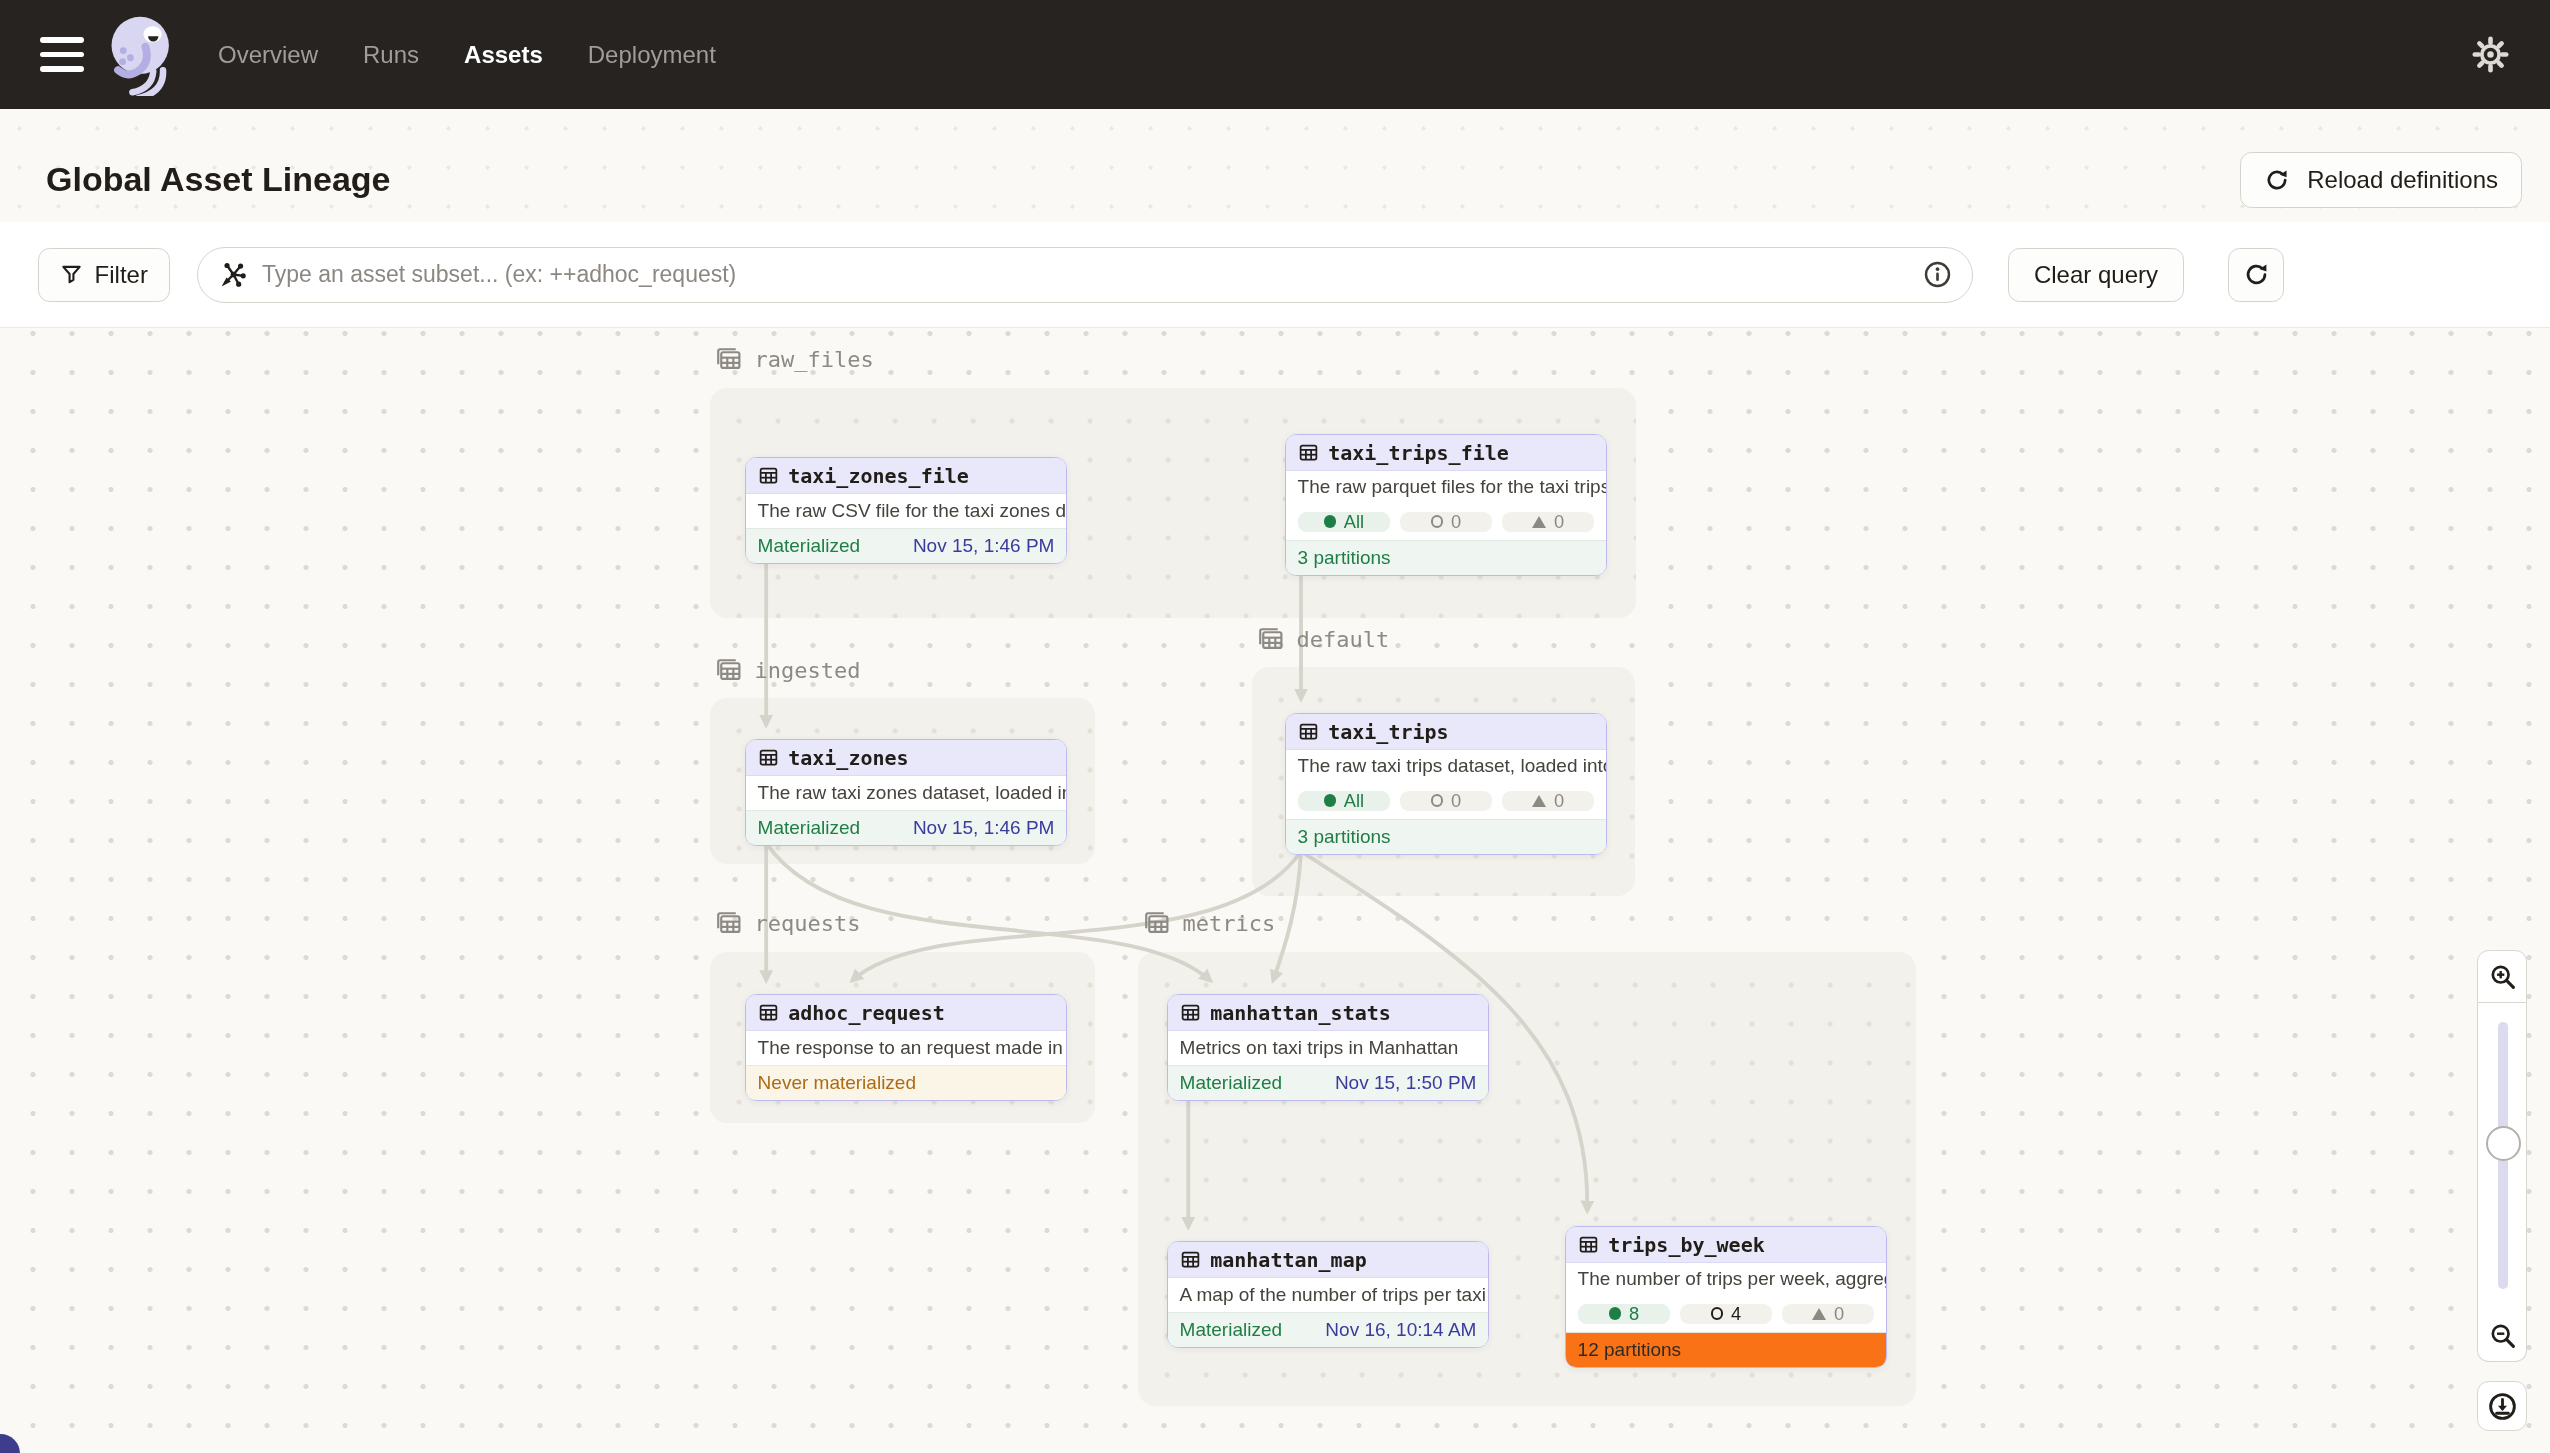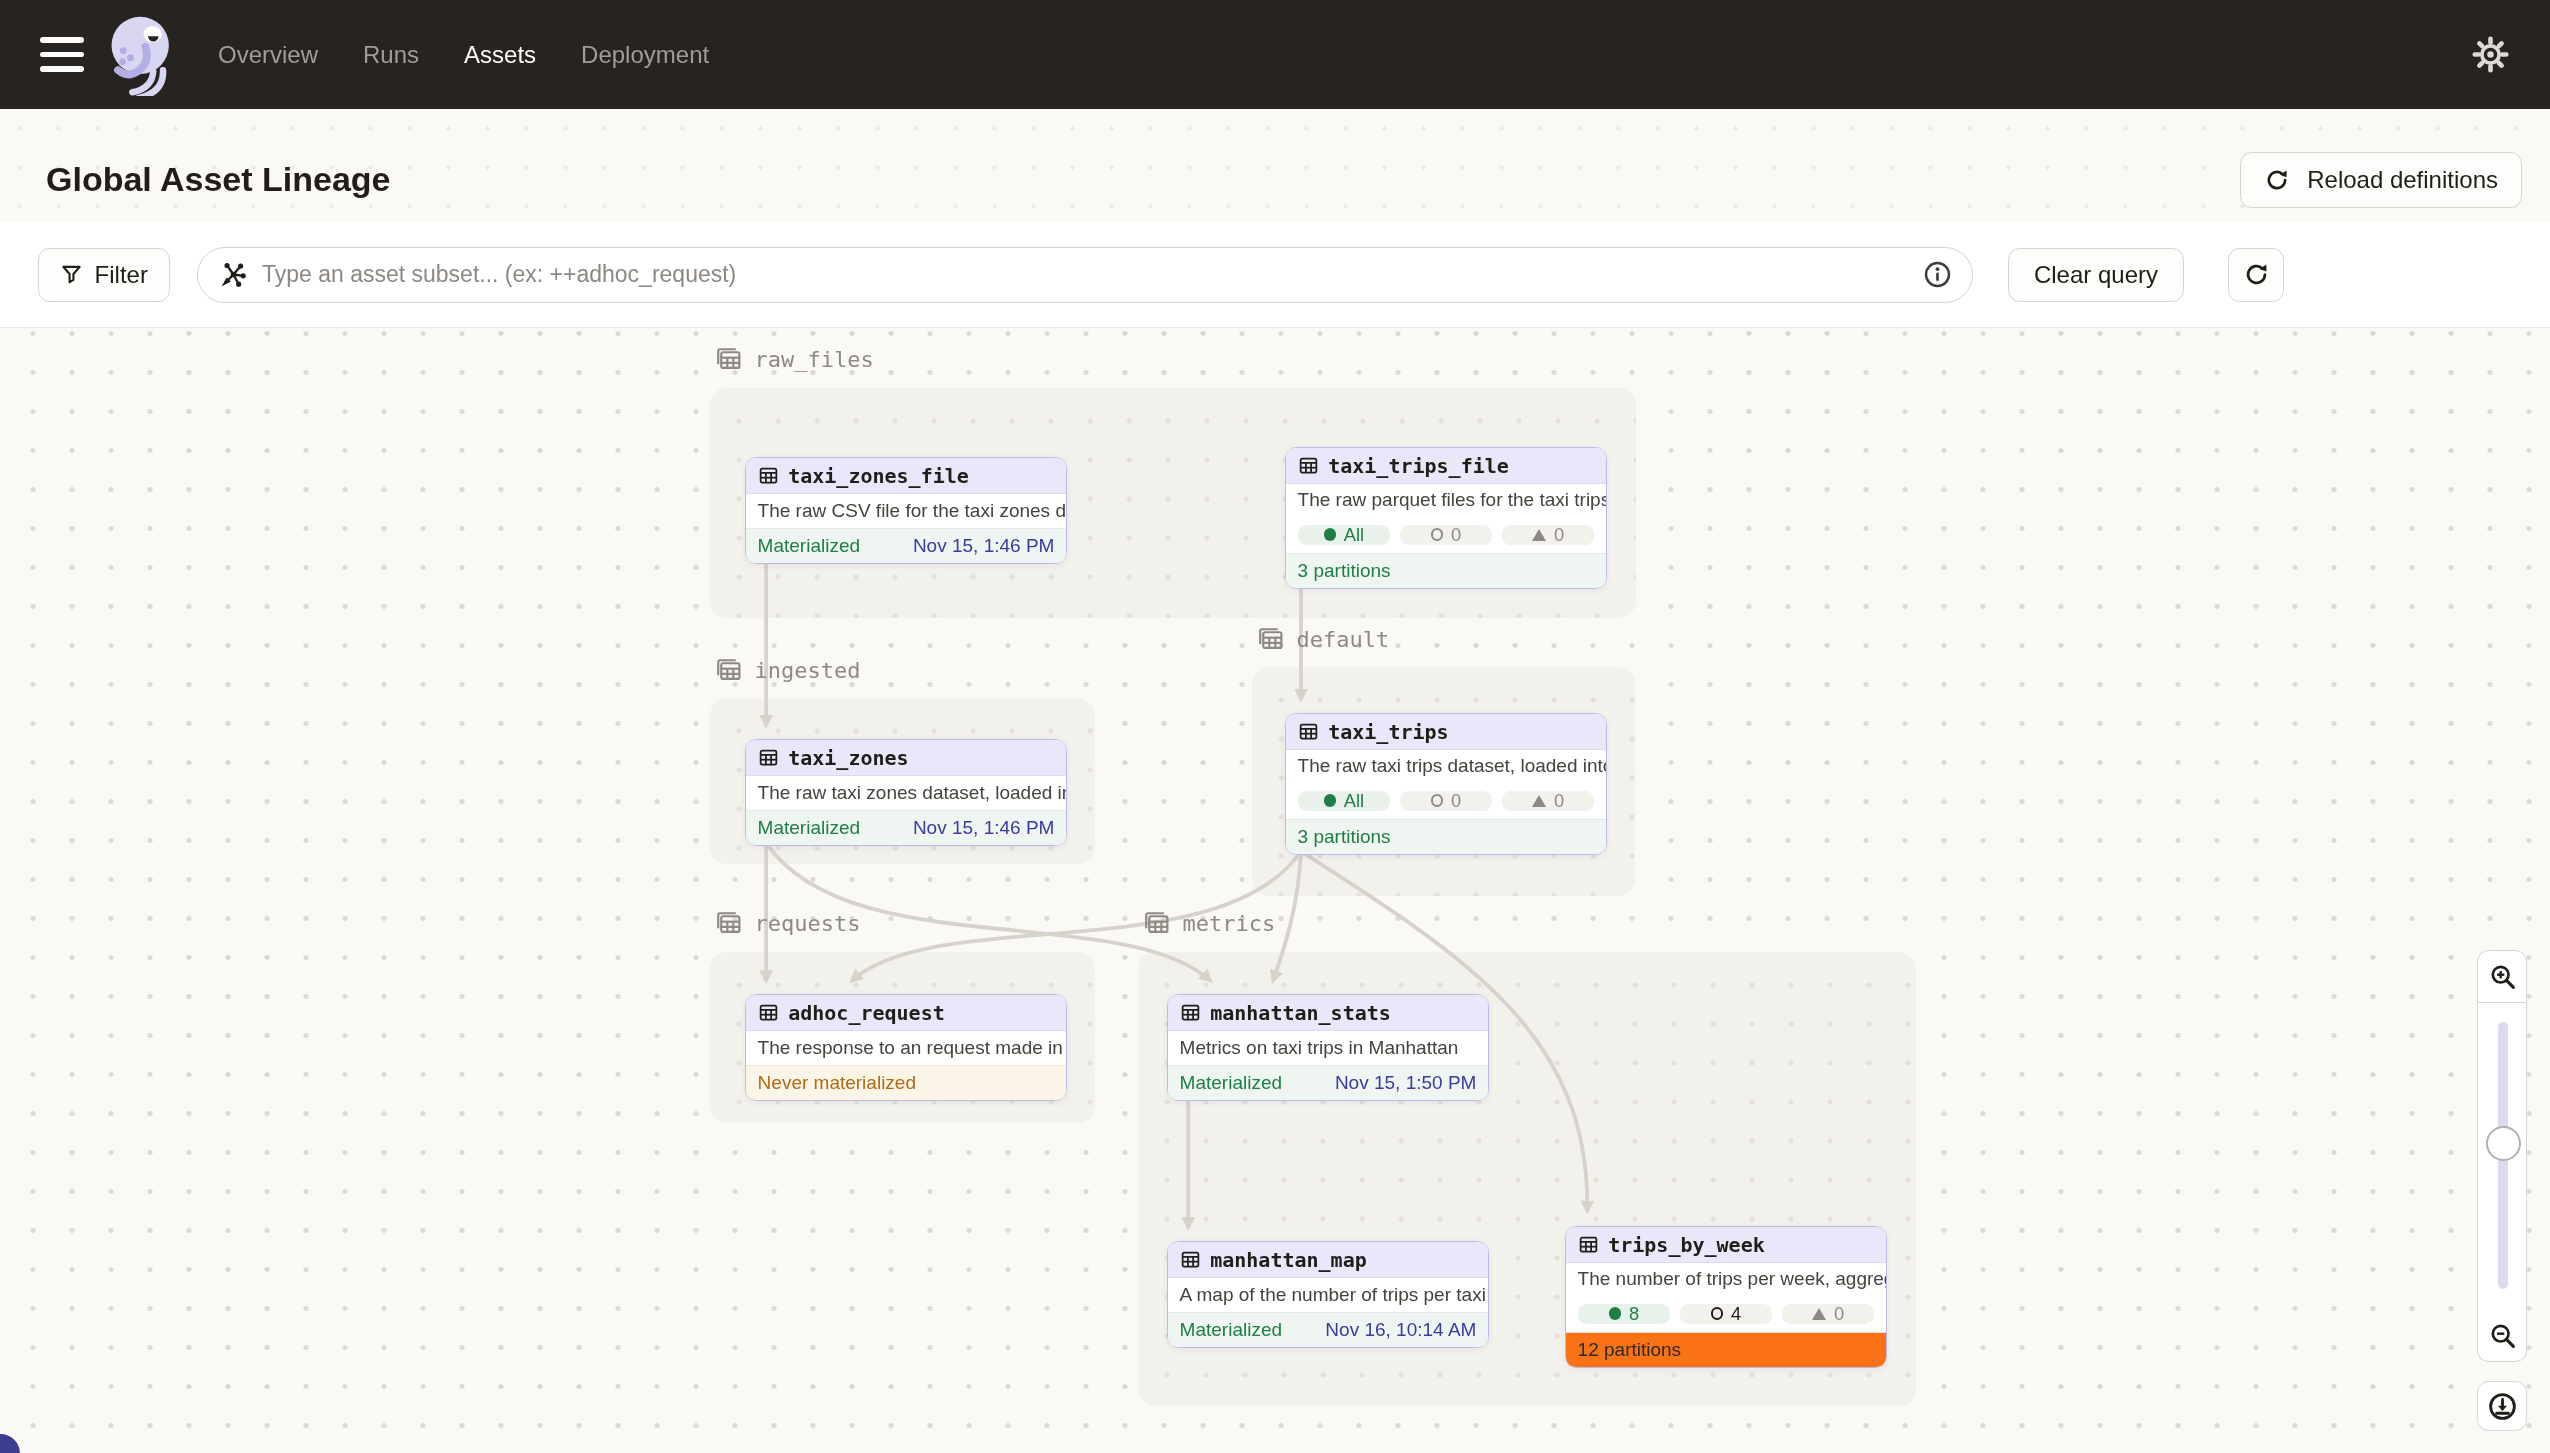--- a/index.html
+++ b/index.html
@@ -6,21 +6,21 @@
   html,body { width:2550px; height:1453px; font-family:"Liberation Sans",sans-serif; background:#FAF9F5; overflow:hidden; }
   .app { position:relative; width:2550px; height:1453px; }
 
   
   .navbar { position:absolute; left:0; top:0; width:2550px; height:109px; background:#272320; display:flex; align-items:center; }
   .hamburger { width:44px; height:35px; margin-left:40px; display:flex; flex-direction:column; justify-content:space-between; cursor:pointer; }
   .hamburger span { display:block; height:5.8px; border-radius:2.9px; background:#FFFFFF; }
   .logo { margin-left:21px; width:73px; height:83px; }
   .nav-links { display:flex; align-items:center; gap:45px; margin-left:40px; }
   .nav-link { font-size:24px; color:#A09C97; font-weight:500; cursor:pointer; }
-  .nav-link.active { color:#FFFFFF; font-weight:400; }
+  .nav-link.active { color:#FFFFFF; font-weight:700; }
   .nav-spacer { flex:1; }
   .searchbox { position:relative; width:306px; height:52px; border-radius:26px; background:#3B3733; display:flex; align-items:center; margin-right:46px; }
   .search-icon-wrap { width:52px; height:52px; border-radius:26px; background:#2D2A26; display:flex; align-items:center; justify-content:center; }
   .searchbox input { flex:1; background:transparent; border:none; outline:none; color:#E8E5E0; font-size:23px; padding:0 9.6px; font-family:"Liberation Sans",sans-serif; }
   .searchbox input::placeholder { color:#A9A5A0; }
   .slash-badge { margin-right:9.6px; min-width:35px; height:37px; border-radius:7.7px; background:#54504A; color:#D4D1CB; font-size:21px; display:flex; align-items:center; justify-content:center; padding:0 9.6px; }
   .gear-btn { width:50px; height:50px; margin-right:35px; display:flex; align-items:center; justify-content:center; cursor:pointer; }
 
   
   .page-header { position:absolute; left:0; top:109px; width:2550px; height:142px; background:#FAF9F5;
@@ -285,21 +285,21 @@
           </svg>
         <span class="node-name">taxi_zones_file</span>
       </div>
       <div class="node-desc">The raw CSV file for the taxi zones dat...</div>
       <div class="node-footer footer-green">
         <span class="status-materialized">Materialized</span>
         <span class="ts">Nov 15, 1:46 PM</span>
       </div>
     </div>
 
-    <div class="node" style="left:1285px; top:119px;">
+    <div class="node" style="left:1285px; top:106px;">
       <div class="node-header">
         <svg width="21" height="21" viewBox="0 0 24 24" fill="none" stroke="#211D19" stroke-width="2">
             <rect x="3" y="4" width="18" height="16" rx="2"></rect>
             <line x1="3" y1="9" x2="21" y2="9"></line>
             <line x1="9" y1="9" x2="9" y2="20"></line>
             <line x1="15" y1="9" x2="15" y2="20"></line>
             <line x1="3" y1="14.5" x2="21" y2="14.5"></line>
           </svg>
         <span class="node-name">taxi_trips_file</span>
       </div>

